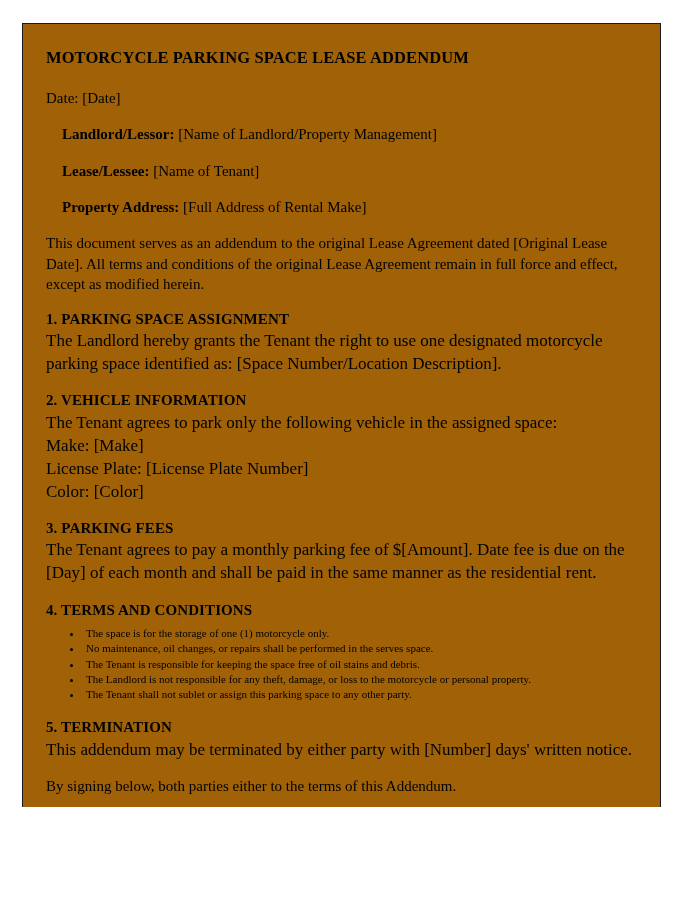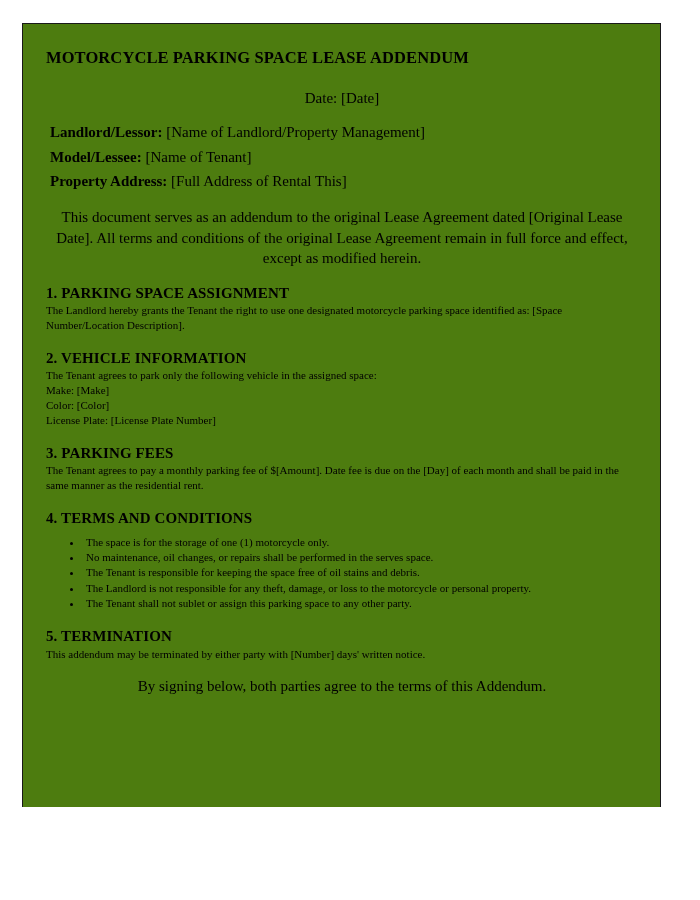--- a/index.html
+++ b/index.html
@@ -16,48 +16,48 @@
   }
   .page {
     position: absolute;
     left: 22px;
     top: 23px;
     width: 639px;
     height: 784px;
     border: 1px solid #1a1a1a;
     border-bottom: none;
     box-sizing: border-box;
-    background: #4d7c0f;
+    background: #a16207;
     overflow: hidden;
   }
   .page-inner {
     padding: 24px 22px 0 23px;
   }
   .doc-title {
     font-size: 16.5px;
     font-weight: bold;
     letter-spacing: 0.1px;
     margin: 0 0 20px 0;
     line-height: 1.2;
   }
   p.block {
     font-size: 15px;
     line-height: 1.36;
     margin: 0 0 14px 0;
-    text-align: center;
+    text-align: left;
   }
   p.tight {
-    font-size: 11px;
+    font-size: 17px;
     line-height: 1.36;
     margin: 0;
   }
   .party-line {
     font-size: 15px;
     line-height: 1.36;
-    margin: 4px;
+    margin: 16px;
   }
   .party-block {
     margin: 0 0 16px 0;
   }
   .lbl {
     font-weight: bold;
   }
   h2.section {
     font-size: 15px;
     font-weight: bold;
@@ -85,37 +85,37 @@
 
 <div class="page">
   <div class="page-inner">
 
     <h1 class="doc-title">MOTORCYCLE PARKING SPACE LEASE ADDENDUM</h1>
 
     <p class="block">Date: [Date]</p>
 
     <div class="party-block">
       <div class="party-line"><span class="lbl">Landlord/Lessor:</span><span> [Name of Landlord/Property Management]</span></div>
-      <div class="party-line"><span class="lbl">Model/Lessee:</span><span> [Name of Tenant]</span></div>
-      <div class="party-line"><span class="lbl">Property Address:</span><span> [Full Address of Rental This]</span></div>
+      <div class="party-line"><span class="lbl">Lease/Lessee:</span><span> [Name of Tenant]</span></div>
+      <div class="party-line"><span class="lbl">Property Address:</span><span> [Full Address of Rental Make]</span></div>
     </div>
 
     <p class="block">This document serves as an addendum to the original Lease Agreement dated [Original Lease Date]. All terms and conditions of the original Lease Agreement remain in full force and effect, except as modified herein.</p>
 
     <div class="section-group">
       <h2 class="section">1. PARKING SPACE ASSIGNMENT</h2>
       <p class="tight">The Landlord hereby grants the Tenant the right to use one designated motorcycle parking space identified as: [Space Number/Location Description].</p>
     </div>
 
     <div class="section-group">
       <h2 class="section">2. VEHICLE INFORMATION</h2>
       <p class="tight">The Tenant agrees to park only the following vehicle in the assigned space:</p>
       <p class="tight">Make: [Make]</p>
+      <p class="tight">License Plate: [License Plate Number]</p>
       <p class="tight">Color: [Color]</p>
-      <p class="tight">License Plate: [License Plate Number]</p>
     </div>
 
     <div class="section-group">
       <h2 class="section">3. PARKING FEES</h2>
       <p class="tight">The Tenant agrees to pay a monthly parking fee of $[Amount]. Date fee is due on the [Day] of each month and shall be paid in the same manner as the residential rent.</p>
     </div>
 
     <div class="section-group">
       <h2 class="section">4. TERMS AND CONDITIONS</h2>
       <ul class="terms">
@@ -125,16 +125,16 @@
         <li>The Landlord is not responsible for any theft, damage, or loss to the motorcycle or personal property.</li>
         <li>The Tenant shall not sublet or assign this parking space to any other party.</li>
       </ul>
     </div>
 
     <div class="section-group">
       <h2 class="section">5. TERMINATION</h2>
       <p class="tight">This addendum may be terminated by either party with [Number] days' written notice.</p>
     </div>
 
-    <p class="block">By signing below, both parties agree to the terms of this Addendum.</p>
+    <p class="block">By signing below, both parties either to the terms of this Addendum.</p>
 
   </div>
 </div>
 
 </body></html>

